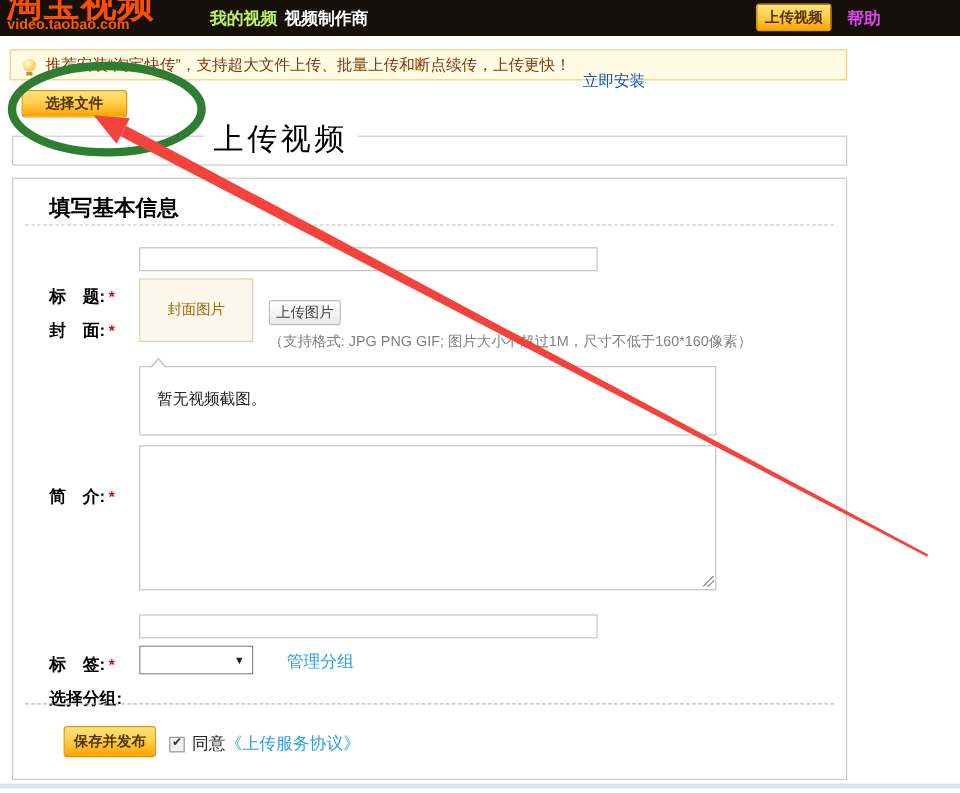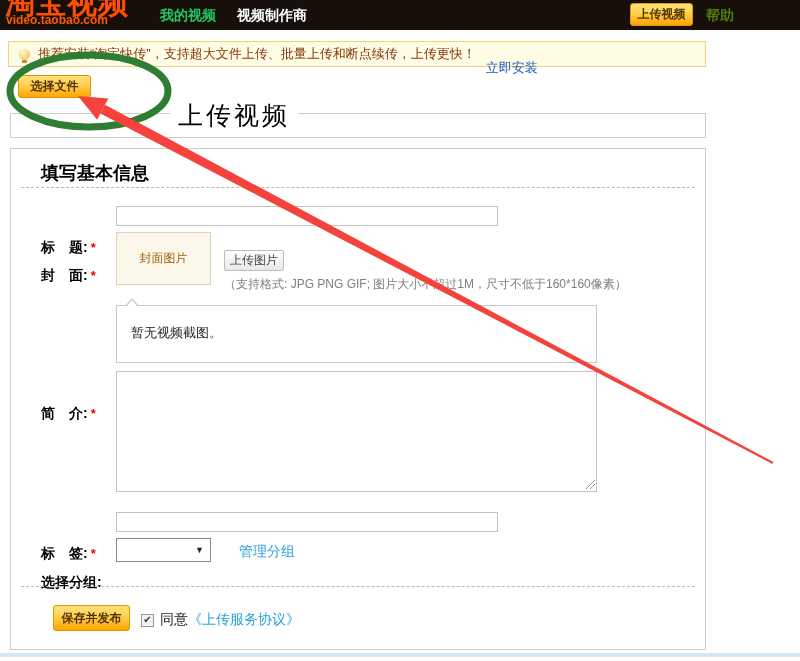--- a/index.html
+++ b/index.html
@@ -5,36 +5,36 @@
   * { margin:0; padding:0; box-sizing:border-box; }
   body { background:#fff; font-family:"Liberation Sans", sans-serif; }
   .screen { position:relative; width:800px; height:661px; background:#fff; overflow:hidden; margin:0 auto; }
 
   
   .nav { position:absolute; left:0; top:0; width:800px; height:30px; background:#17100a; overflow:hidden; z-index:1; }
   .logo { position:absolute; left:4px; top:0; width:150px; height:30px; cursor:pointer; }
   .logo-cn { position:absolute; left:1px; top:-17px; font-size:30px; font-weight:bold; color:#ff4e00; letter-spacing:1px; white-space:nowrap; }
   .logo-sub { position:absolute; left:2px; top:13px; font-size:12px; font-weight:bold; color:#ff5a00; }
   .nav-item { position:absolute; top:7px; font-size:14px; font-weight:bold; cursor:pointer; text-decoration:none; }
-  .nav-item.active { color:#22c55e; left:160px; }
+  .nav-item.active { color:#bef264; left:175px; }
   .nav-item.plain  { color:#ffffff; left:237px; }
   .nav-upload { position:absolute; left:630px; top:3px; width:63px; height:23px; }
-  .help { position:absolute; left:706px; top:7px; font-size:14px; font-weight:bold; color:#4d7c0f; cursor:pointer; text-decoration:none; }
+  .help { position:absolute; left:706px; top:7px; font-size:14px; font-weight:bold; color:#d946ef; cursor:pointer; text-decoration:none; }
 
   .btn-orange { background:linear-gradient(#ffe27a,#ffd255 40%,#ffa400); border:1px solid #dd9705; border-radius:3px; color:#503300; font-weight:bold; font-size:12px; cursor:pointer; font-family:inherit; }
 
   
   .notice { position:absolute; left:8px; top:41px; width:698px; height:26px; background:#fffce6; border:1px solid #f3cf7e; display:flex; align-items:center; padding-left:10px; z-index:1; }
   .bulb { position:relative; width:11px; height:11px; border-radius:50%; background:radial-gradient(circle at 35% 30%, #fffad0, #f6b73c); flex:0 0 11px; }
   .bulb::after { content:""; position:absolute; bottom:-3px; left:3px; width:5px; height:3px; background:#c09040; }
   .notice-text { font-size:13px; color:#84370b; margin-left:8px; white-space:nowrap; }
   .notice-link { font-size:13px; color:#1557c0; margin-left:10px; cursor:pointer; text-decoration:none;margin-top:28px; }
 
   
-  .choose-file { position:absolute; left:18px; top:75px; width:73px; height:23px; z-index:2; }
+  .choose-file { position:absolute; left:18px; top:75px; width:88px; height:23px; z-index:2; }
 
   
   .title-box { position:absolute; left:10px; top:113px; width:696px; height:25px; border:1px solid #ccc; background:#fff; }
   .page-title { position:absolute; left:170px; top:99px; font-size:25px; font-weight:normal; letter-spacing:3px; color:#000; background:#fff; padding:0 8px; z-index:2; }
 
   
   .card { position:absolute; left:10px; top:148px; width:696px; height:502px; border:1px solid #ccc; background:#fff; }
   .section-title { position:absolute; left:30px; top:12px; font-size:18px; font-weight:bold; color:#000; }
   .dashed { position:absolute; left:10px; right:10px; border-top:1px dashed #b9b9b9; }
   .d1 { top:38px; } .d2 { top:437px; }

